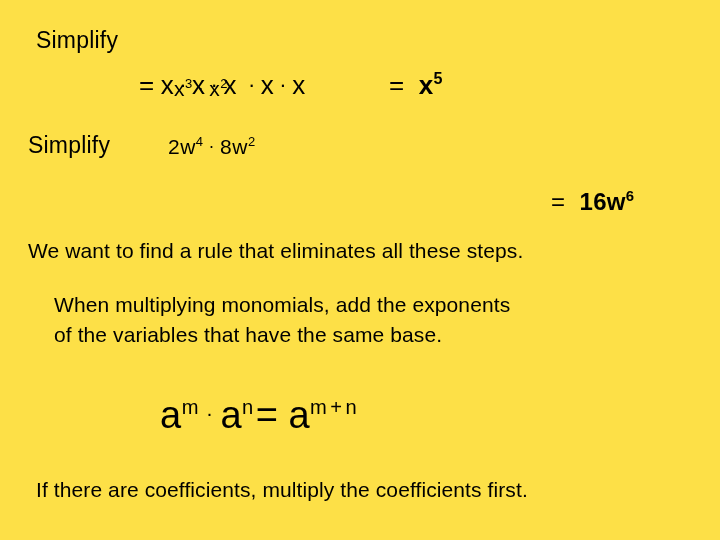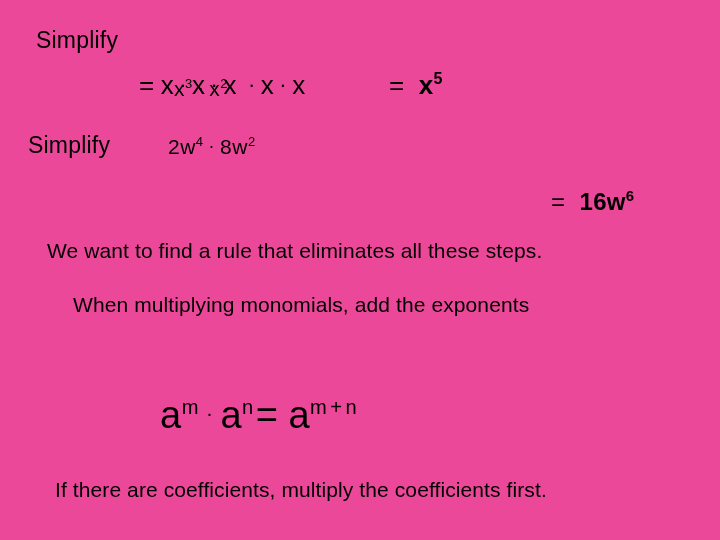--- a/index.html
+++ b/index.html
@@ -11,21 +11,21 @@
     height: 540px;
     background: #ffffff;
     font-family: "Liberation Sans", sans-serif;
     color: #000000;
     overflow: hidden;
   }
   #slide {
     position: relative;
     width: 720px;
     height: 540px;
-    background: #ec4899;
+    background: #fde047;
   }
   .row {
     position: absolute;
     white-space: nowrap;
     line-height: 1;
   }
 
   
   .lbl-simplify {
     font-size: 23px;
@@ -76,21 +76,20 @@
   #r-expand-2          { left: 141px; top: 186px; }
   #r-result-2          { left: 551px; top: 190px; }
 
   .result-1 { font-size: 26px; }
   .result-2 { font-size: 24px; }
 
   
   .prose {
     font-size: 21px;
     letter-spacing: 0.1px;
-    margin-left: 19px;
   }
   #r-prose-1   { left: 28px; top: 240px; }
   #r-prose-2a  { left: 54px; top: 294px; text-align: center; }
   #r-prose-2b  { left: 54px; top: 324px; }
   #r-prose-3   { left: 36px; top: 479px; }
 
   
   #r-formula {
     left: 160px;
     top: 396px;
@@ -134,18 +133,19 @@
 
   <div class="row expr" id="r-expr-2"><span>2w</span><sup>4</sup><span class="dotsep">·</span><span>8w</span><sup>2</sup></div>
 
 
   <div class="row expr result-2" id="r-result-2"><span>=</span><span class="sp-lg"></span><span class="result">16</span><span class="result">w</span><sup class="result">6</sup></div>
 
   <div class="row prose" id="r-prose-1">We want to find a rule that eliminates all these steps.</div>
 
   <div class="row prose" id="r-prose-2a">When multiplying monomials, add the exponents</div>
 
+  <div class="row prose" id="r-prose-2b">of the variables that have the same base.</div>
 
   <div class="row" id="r-formula"><span>a</span><sup>m</sup><span class="fdot">·</span><span>a</span><sup>n</sup><span class="feq">=</span><span>a</span><sup><span>m</span><span class="plus">+</span><span>n</span></sup></div>
 
   <div class="row prose" id="r-prose-3">If there are coefficients, multiply the coefficients first.</div>
 
 </div>
 
 </body></html>

